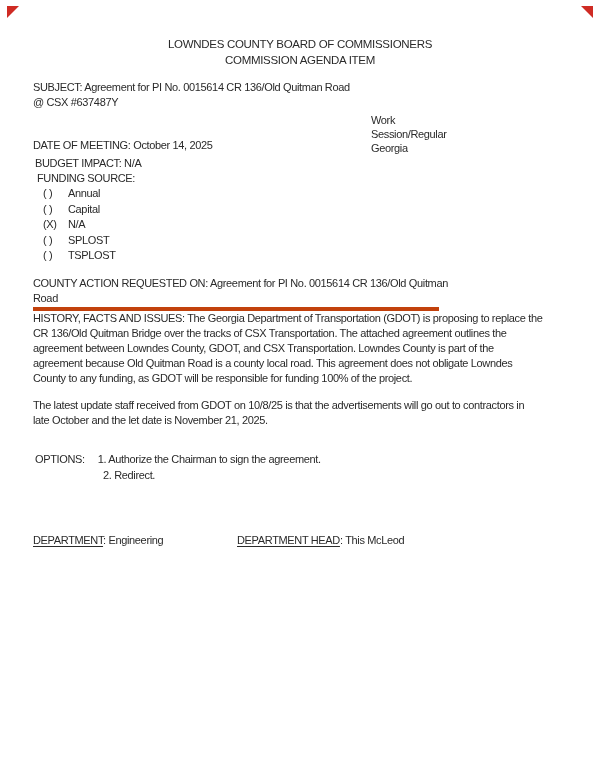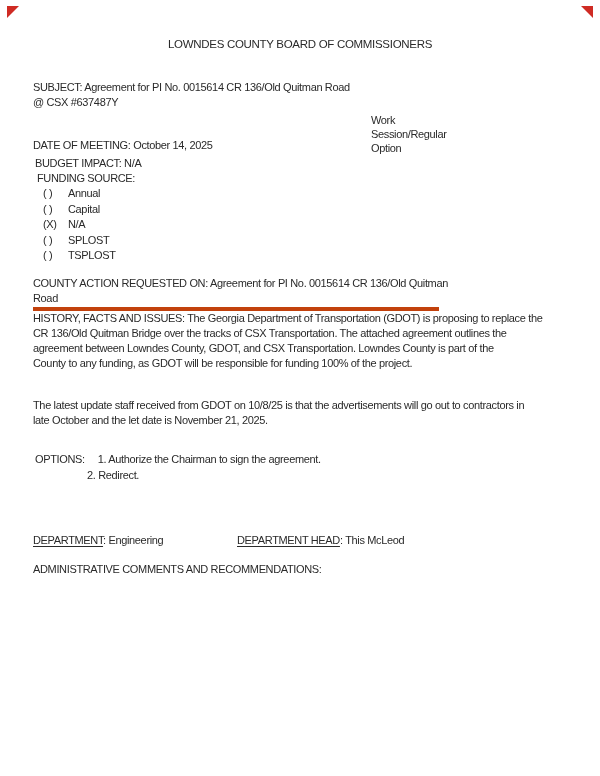--- a/index.html
+++ b/index.html
@@ -19,51 +19,52 @@
   .funding-label { top:171px; left:37px; }
   .funding-list { top:186px; left:43px; line-height:15.5px; }
   .funding-row { display:flex; }
   .funding-mark { display:inline-block; width:25px; }
   .county-block { top:276px; left:33px; }
   .county-underline { width:406px; border-bottom:4px solid #c2410c; padding-bottom:1px; }
   .history-block { top:311px; left:33px; }
   .update-block { top:398px; left:33px; }
   .options-block { top:452px; left:35px; line-height:15.5px; }
   .options-row1 { display:flex; gap:13px; }
-  .options-row2 { margin-left:52px; }
+  .options-row2 { margin-left:68px; }
   .recommended-line { top:508px; left:33px; }
   .department-row { top:533px; left:33px; width:540px; }
   .dept-head-part { position:absolute; left:204px; top:0; }
   .u { text-decoration:underline; text-underline-offset:2px; }
   .admin-line { top:562px; left:33px; }
   .corner-mark { position:absolute; width:0; height:0; top:6px; }
   .corner-mark.left { left:7px; border-top:12px solid #cf2b24; border-right:12px solid transparent; }
   .corner-mark.right { right:7px; border-top:12px solid #cf2b24; border-left:12px solid transparent; }
 </style>
 </head>
 <body>
 
 <div class="page">
 
   <div class="corner-mark left"></div>
   <div class="corner-mark right"></div>
 
   <div class="abs center title-block">
     <div>LOWNDES COUNTY BOARD OF COMMISSIONERS</div>
+    <div>COMMISSION AGENDA ITEM</div>
   </div>
 
   <div class="abs subject-block">
     <div>SUBJECT: Agreement for PI No. 0015614 CR 136/Old Quitman Road</div>
     <div>@ CSX #637487Y</div>
   </div>
 
   <div class="abs session-block">
     <div>Work</div>
     <div>Session/Regular</div>
-    <div>Option</div>
+    <div>Georgia</div>
   </div>
 
   <div class="abs date-line">DATE OF MEETING: October 14, 2025</div>
 
   <div class="abs budget-line">BUDGET IMPACT: N/A</div>
 
   <div class="abs funding-label">FUNDING SOURCE:</div>
 
   <div class="abs funding-list">
     <div class="funding-row">
@@ -90,20 +91,21 @@
 
   <div class="abs county-block">
     <div>COUNTY ACTION REQUESTED ON: Agreement for PI No. 0015614 CR 136/Old Quitman</div>
     <div class="county-underline">Road</div>
   </div>
 
   <div class="abs history-block">
     <div>HISTORY, FACTS AND ISSUES: The Georgia Department of Transportation (GDOT) is proposing to replace the</div>
     <div>CR 136/Old Quitman Bridge over the tracks of CSX Transportation. The attached agreement outlines the</div>
     <div>agreement between Lowndes County, GDOT, and CSX Transportation. Lowndes County is part of the</div>
+    <div>agreement because Old Quitman Road is a county local road. This agreement does not obligate Lowndes</div>
     <div>County to any funding, as GDOT will be responsible for funding 100% of the project.</div>
   </div>
 
   <div class="abs update-block">
     <div>The latest update staff received from GDOT on 10/8/25 is that the advertisements will go out to contractors in</div>
     <div>late October and the let date is November 21, 2025.</div>
   </div>
 
   <div class="abs options-block">
     <div class="options-row1">
@@ -112,15 +114,14 @@
     </div>
     <div class="options-row2">2. Redirect.</div>
   </div>
 
 
   <div class="abs department-row">
     <span><span class="u">DEPARTMENT</span><span>: Engineering</span></span>
     <span class="dept-head-part"><span class="u">DEPARTMENT HEAD</span><span>: This McLeod</span></span>
   </div>
 
-  <div class="abs admin-line">ADMINISTRATIVE COMMENTS AND RECOMMENDATIONS:</div>
 
 </div>
 
 </body></html>

